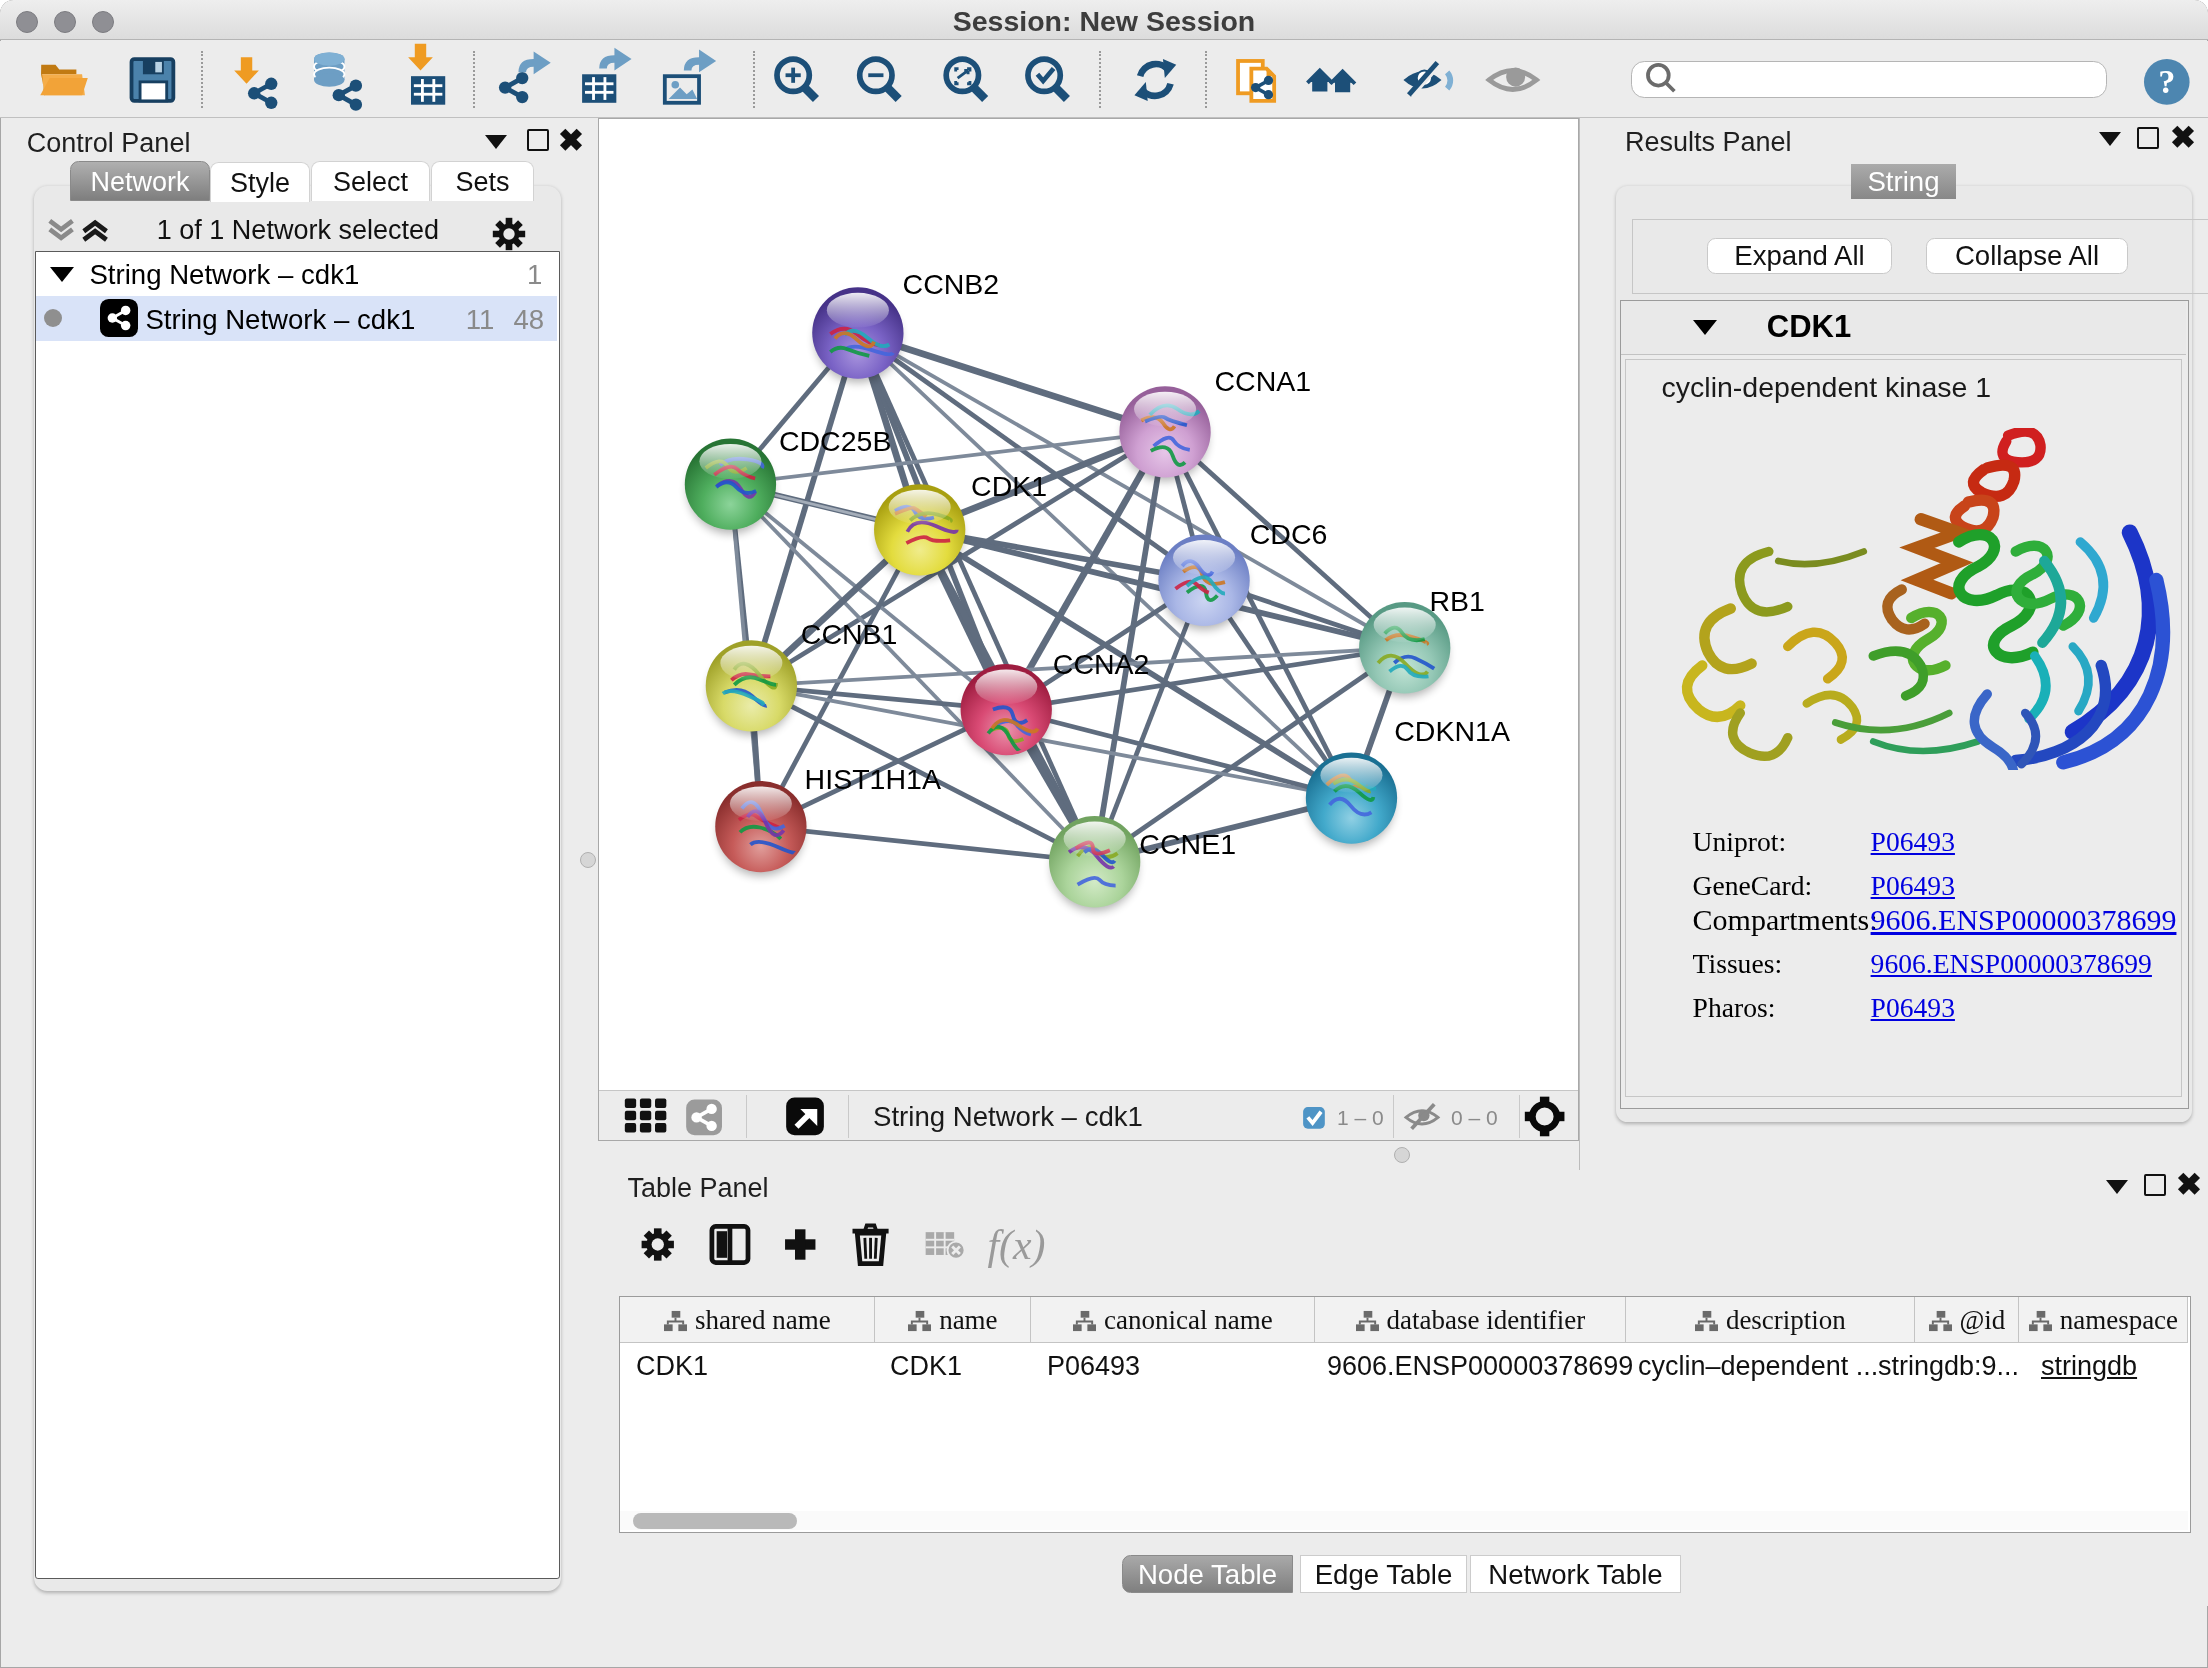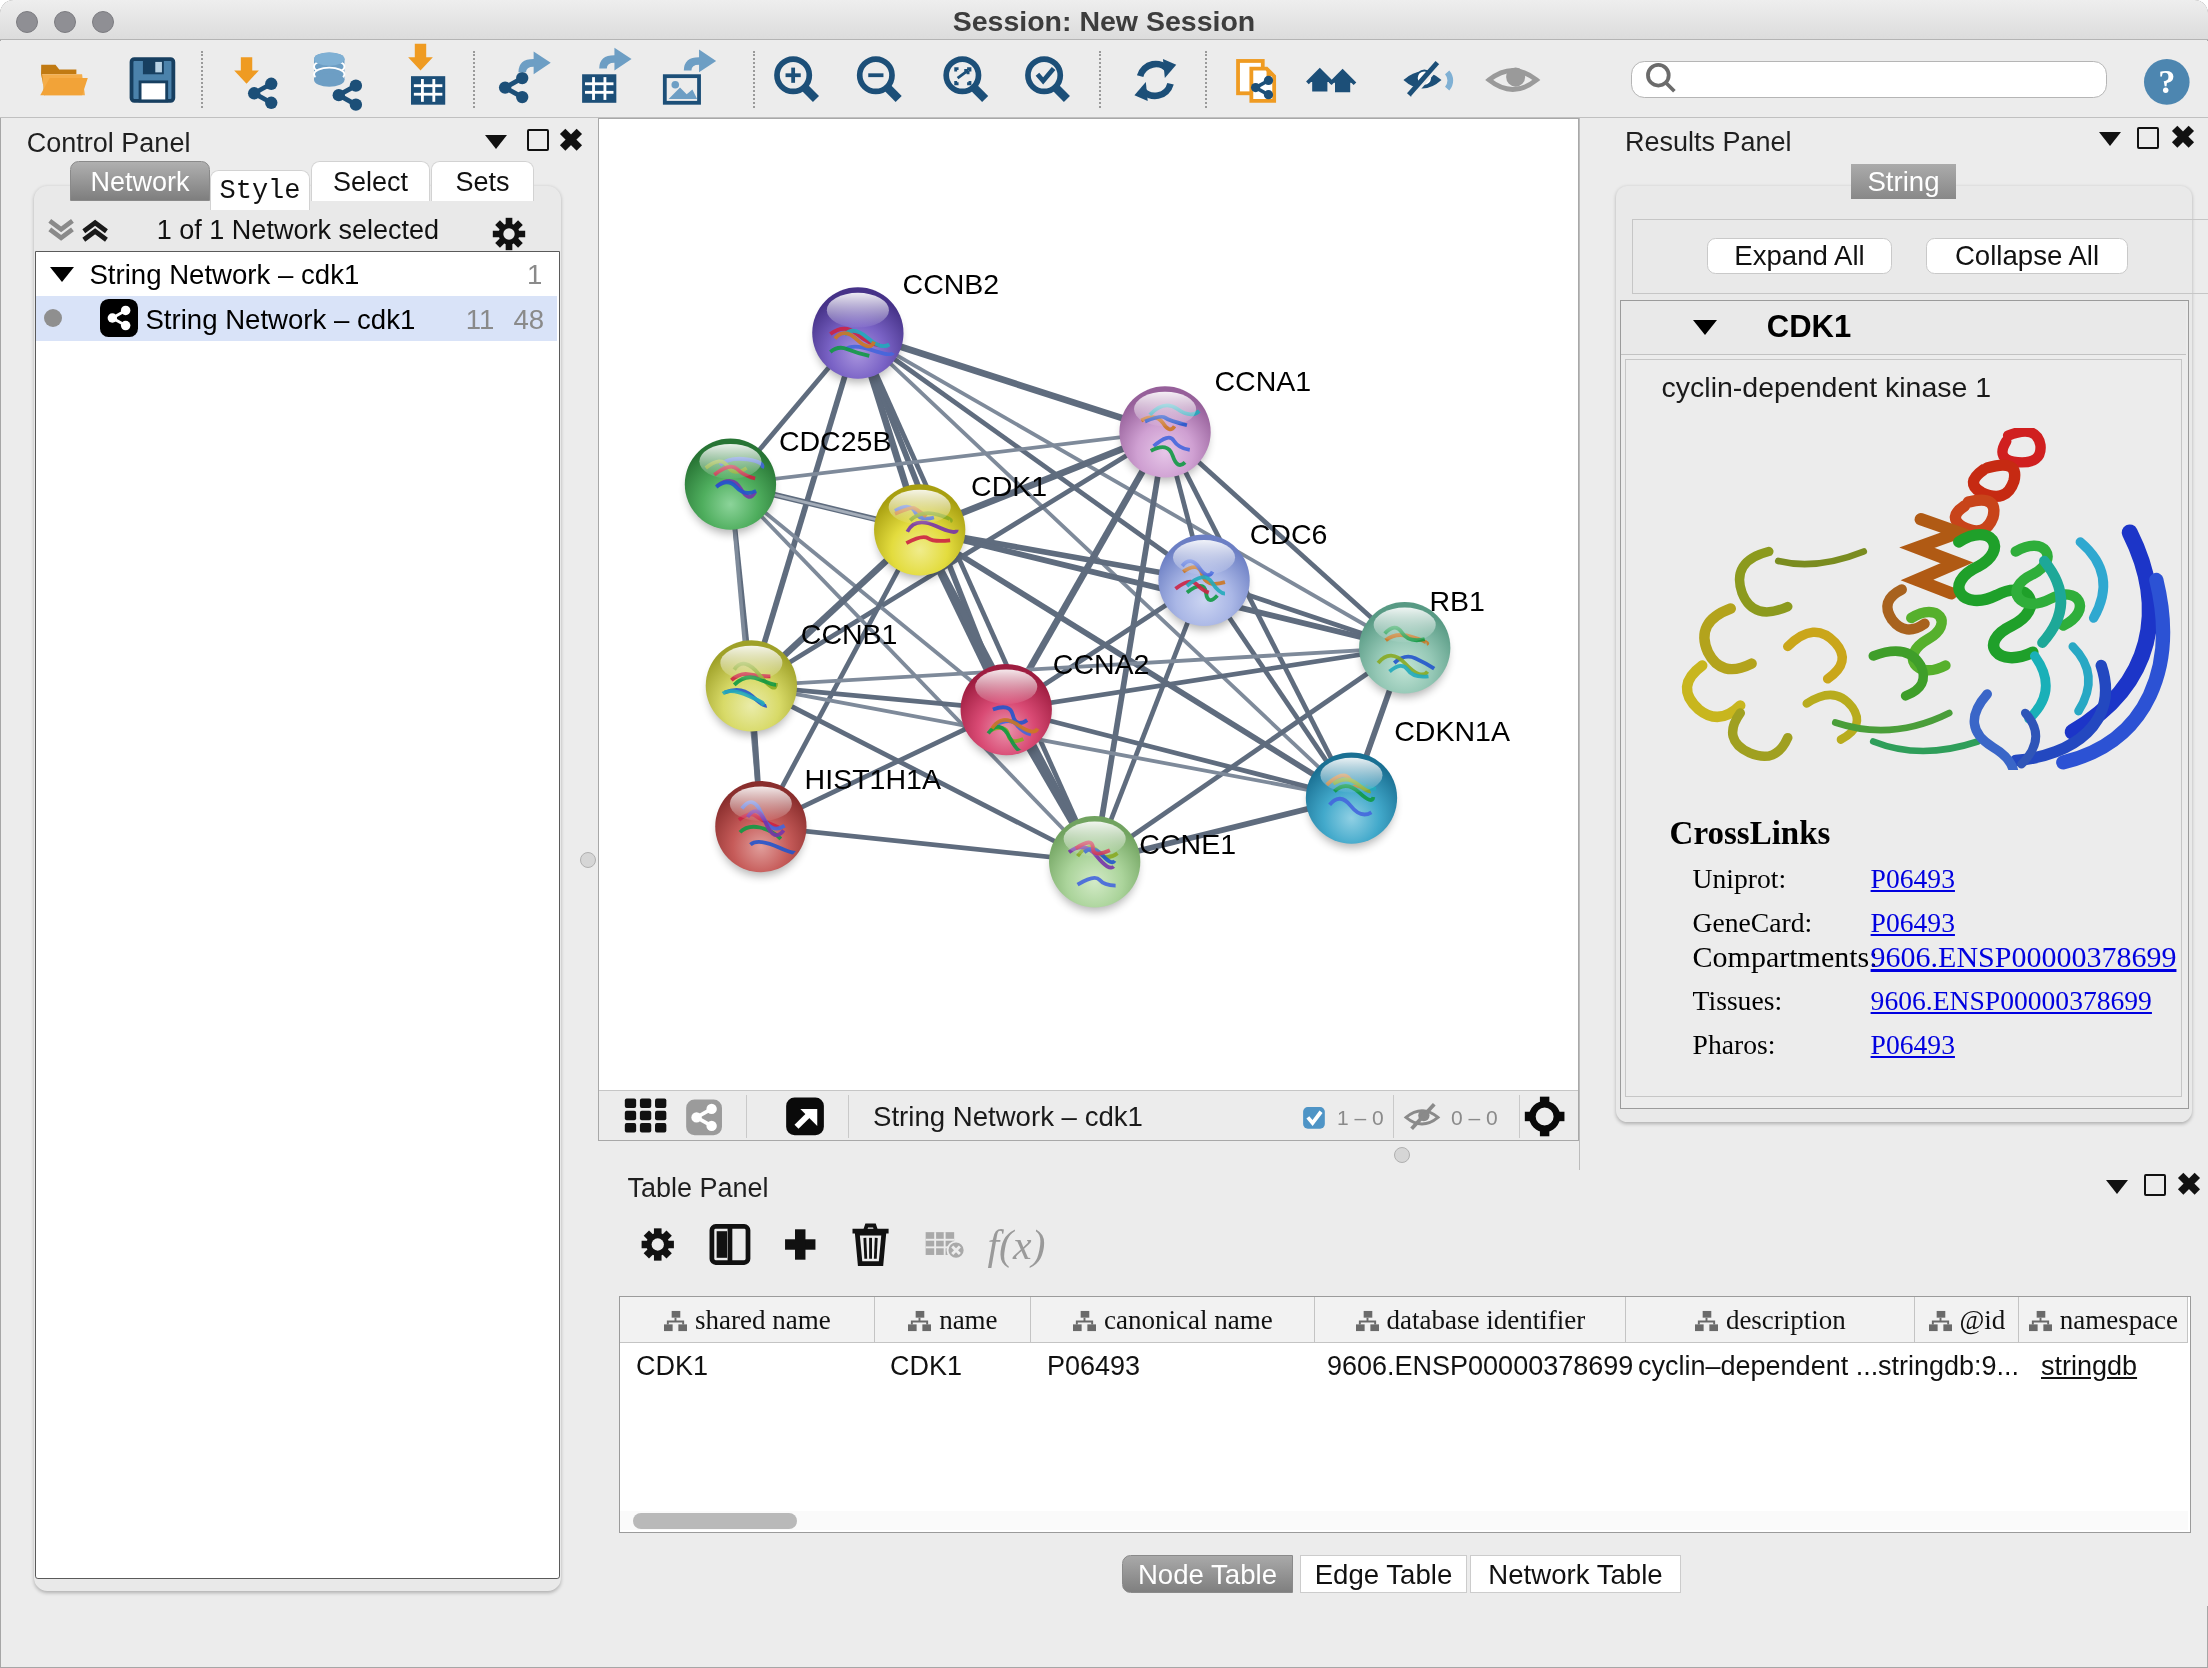--- a/index.html
+++ b/index.html
@@ -275,21 +275,21 @@
       </div>
   </div>
 
   <div id="controlpanel" class="abs" style="left:22px;top:118px;width:541px;height:1488px;">
     <div class="ptitle abs" style="left:4.8px;top:9.5px;">Control Panel</div>
     <div class="pctl-tri" style="left:463px;top:17px;"></div>
     <div class="pctl-box" style="left:505px;top:11.4px;"></div>
     <div class="pctl-x" style="left:536px;top:6.7px;">✖</div>
     <div id="cp-tabs">
       <div class="tab seltab" style="left:48px;width:140px;top:43px;position:absolute;">Network</div>
-      <div class="tab" style="left:188px;width:100px;top:52px;position:absolute;font-family:Liberation Mono, monospace;">Style</div>
+      <div class="tab" style="left:188px;width:100px;top:44px;position:absolute;">Style</div>
       <div class="tab" style="left:289px;width:119px;top:43px;position:absolute;">Select</div>
       <div class="tab" style="left:409px;width:103px;top:43px;position:absolute;">Sets</div>
     </div>
     <div id="cp-sub">
       <div id="cp-listhead">
         <svg class="abs" style="left:11.4px;top:3.8px" width="34" height="28.5" viewBox="0 0 36 30">
           <path d="M4 4 L16 13 L28 4" stroke="#8a8a8a" stroke-width="5" fill="none"></path>
           <path d="M4 13 L16 22 L28 13" stroke="#8a8a8a" stroke-width="5" fill="none"></path>
         </svg>
         <svg class="abs" style="left:46px;top:3.8px" width="34" height="28.5" viewBox="0 0 36 30">
@@ -703,21 +703,20 @@
                 <path d="M 478 120 q 40 34 14 80" stroke="#2fa8d0" stroke-width="10" fill="none" stroke-linecap="round"></path>
                 <path d="M 430 240 q 26 36 -6 66" stroke="#19b0b8" stroke-width="10" fill="none" stroke-linecap="round"></path>
                 <path d="M 470 230 q 30 30 6 68" stroke="#28a8c4" stroke-width="9" fill="none" stroke-linecap="round"></path>
                 <path d="M 530 110 C 570 190 555 270 470 320" stroke="#1c35c8" stroke-width="17" fill="none" stroke-linecap="round"></path>
                 <path d="M 558 160 C 580 250 550 330 460 352" stroke="#2c52d4" stroke-width="15" fill="none" stroke-linecap="round"></path>
                 <path d="M 500 250 C 520 310 470 345 410 350" stroke="#2348c0" stroke-width="12" fill="none" stroke-linecap="round"></path>
                 <path d="M 380 280 q -30 34 6 56 q 34 20 16 50" stroke="#3a66c8" stroke-width="10" fill="none" stroke-linecap="round"></path>
                 <path d="M 420 300 q 24 26 -4 54" stroke="#2f55b8" stroke-width="9" fill="none" stroke-linecap="round"></path>
               </svg></div>
           <div id="crosslinks" style="position:absolute;left:44px;top:455px;width:514px;font-family:'Liberation Serif',serif;">
-            <div style="font-size:33px;font-weight:bold;color:#000;">CrossLinks</div>
             <div id="xl-host">
                 <div style="margin-top:11.4px;font-size:27.6px;color:#000;white-space:nowrap;"><span style="display:inline-block;width:178px;margin-left:23px;">Uniprot:</span><span style="color:#0000e0;text-decoration:underline;">P06493</span></div>
                 <div style="margin-top:11.4px;font-size:27.6px;color:#000;white-space:nowrap;"><span style="display:inline-block;width:178px;margin-left:23px;">GeneCard:</span><span style="color:#0000e0;text-decoration:underline;">P06493</span></div>
                 <div style="margin-top:1px;font-size:30px;color:#000;white-space:nowrap;"><span style="display:inline-block;width:178px;margin-left:23px;">Compartments:</span><span style="color:#0000e0;text-decoration:underline;">9606.ENSP00000378699</span></div>
                 <div style="margin-top:11.4px;font-size:27.6px;color:#000;white-space:nowrap;"><span style="display:inline-block;width:178px;margin-left:23px;">Tissues:</span><span style="color:#0000e0;text-decoration:underline;">9606.ENSP00000378699</span></div>
                 <div style="margin-top:11.4px;font-size:27.6px;color:#000;white-space:nowrap;"><span style="display:inline-block;width:178px;margin-left:23px;">Pharos:</span><span style="color:#0000e0;text-decoration:underline;">P06493</span></div>
               </div>
           </div>
         </div>
       </div>

